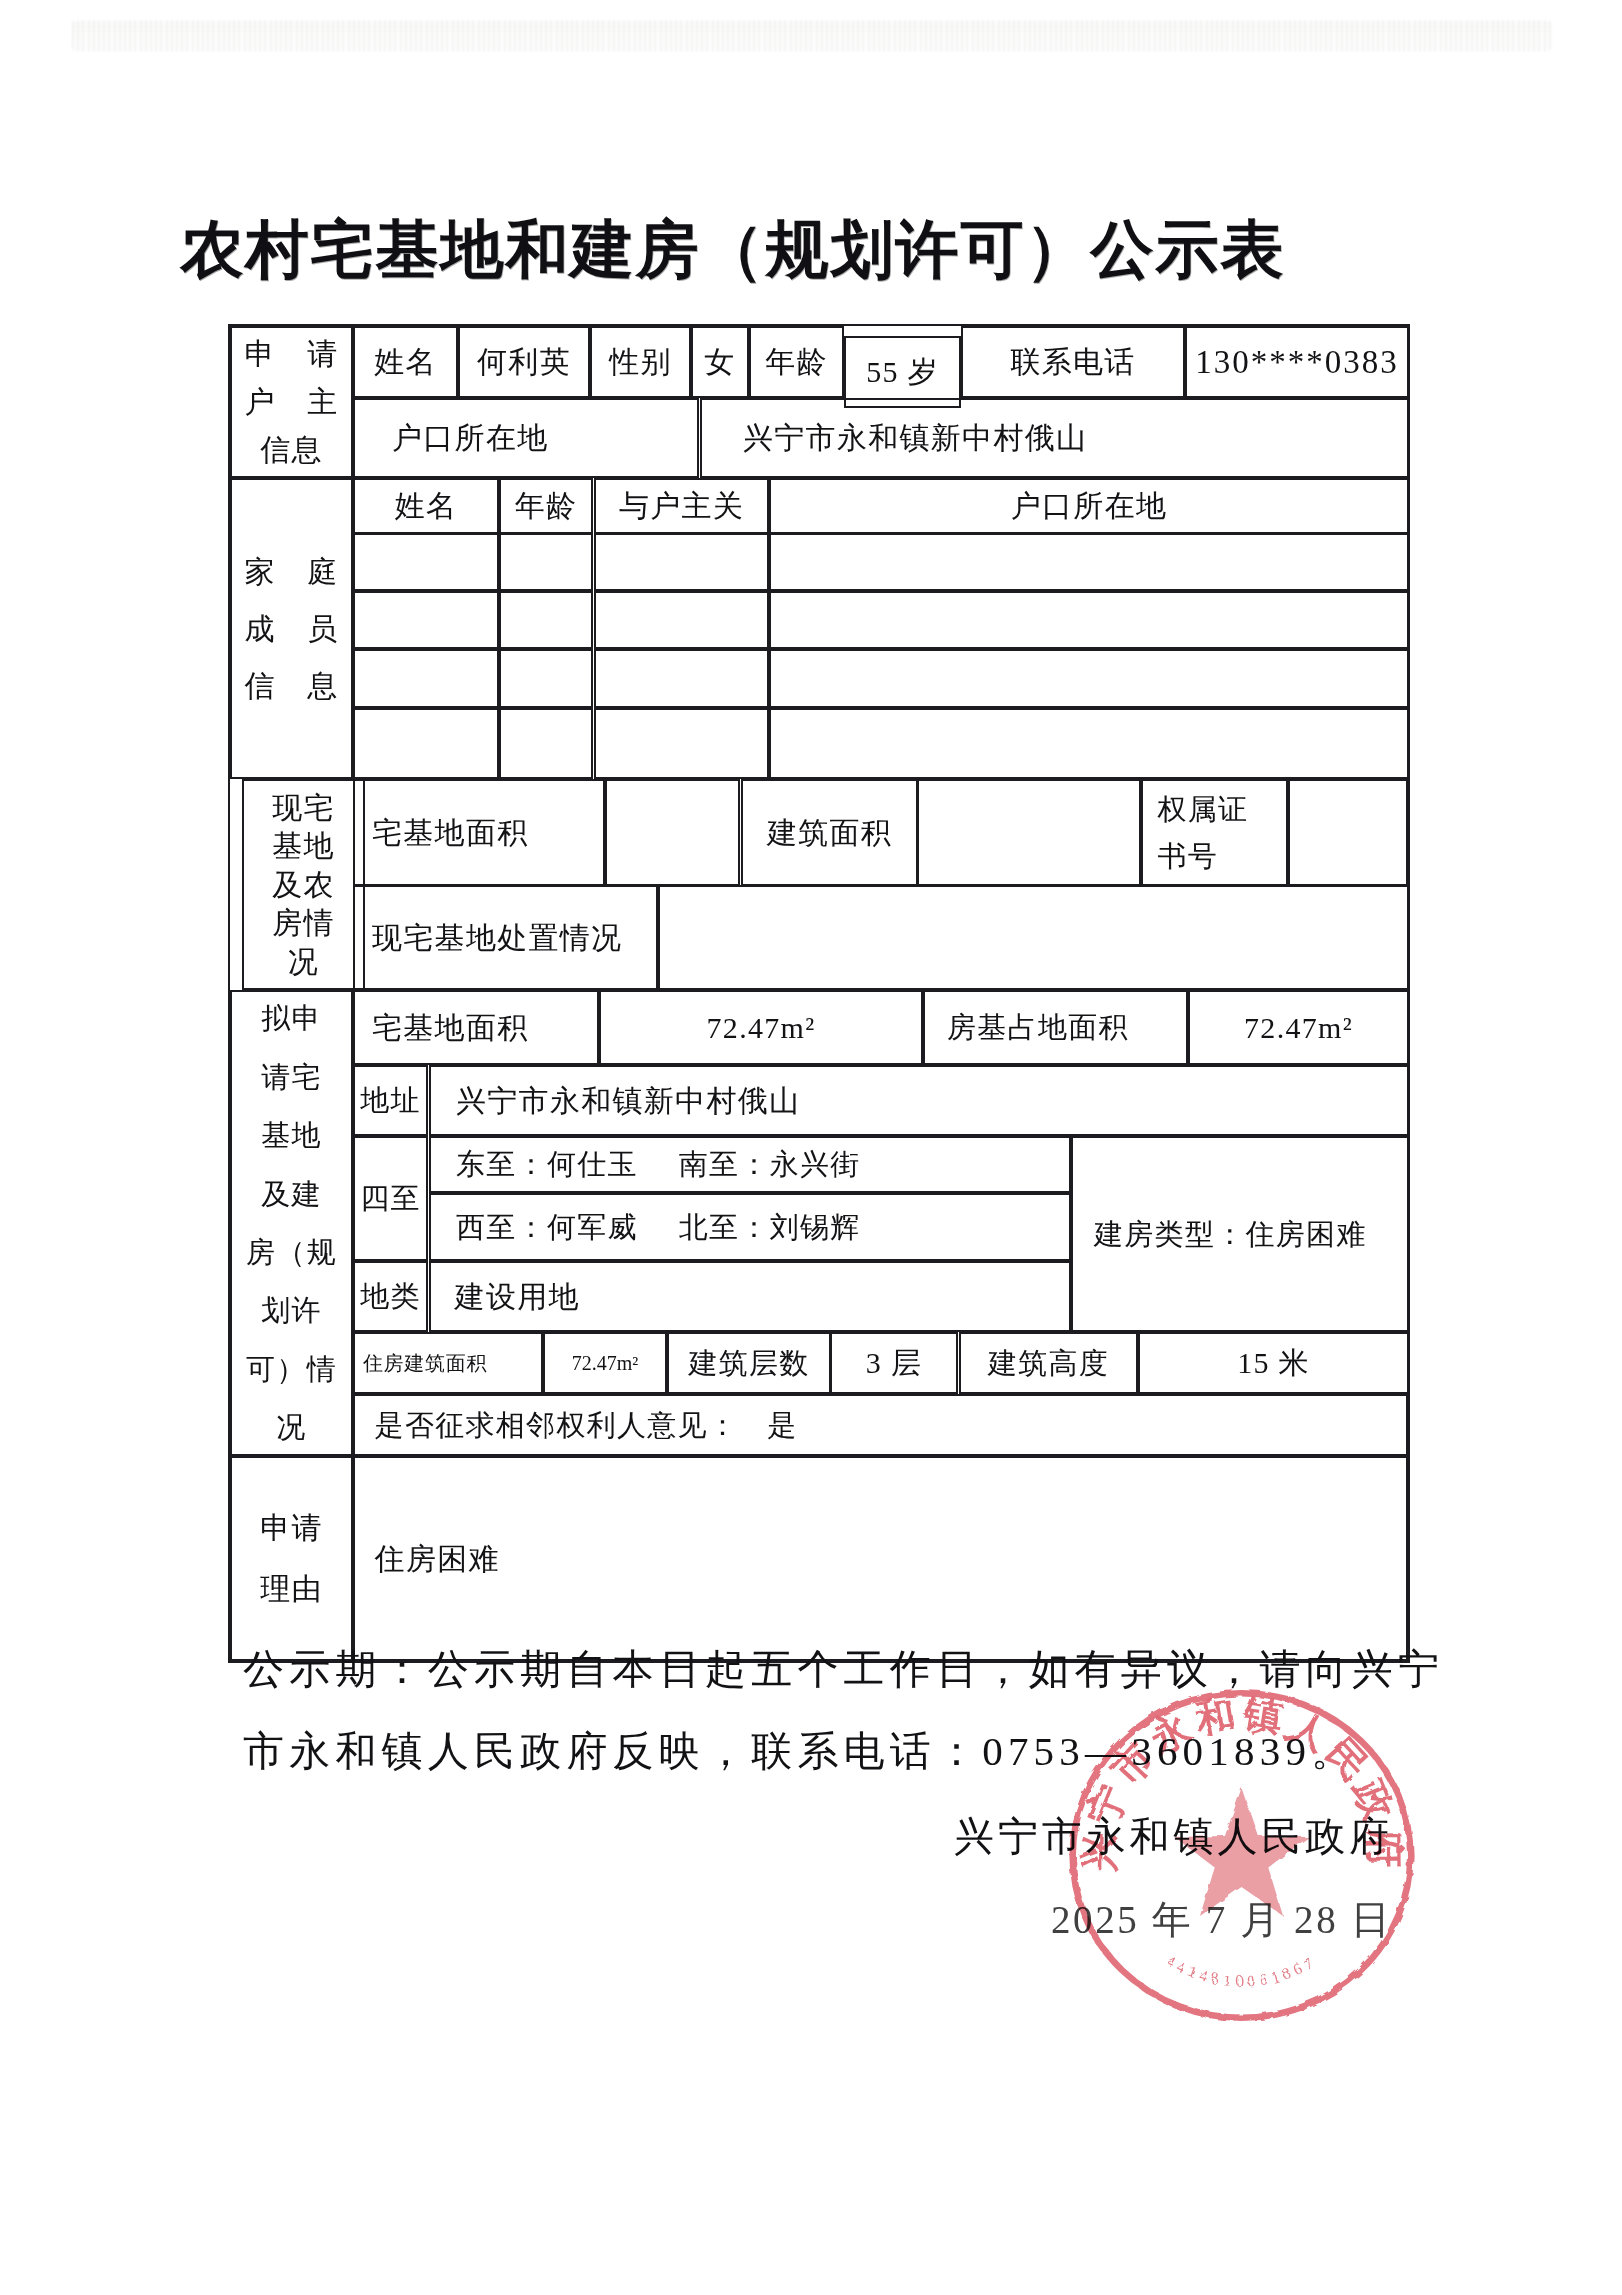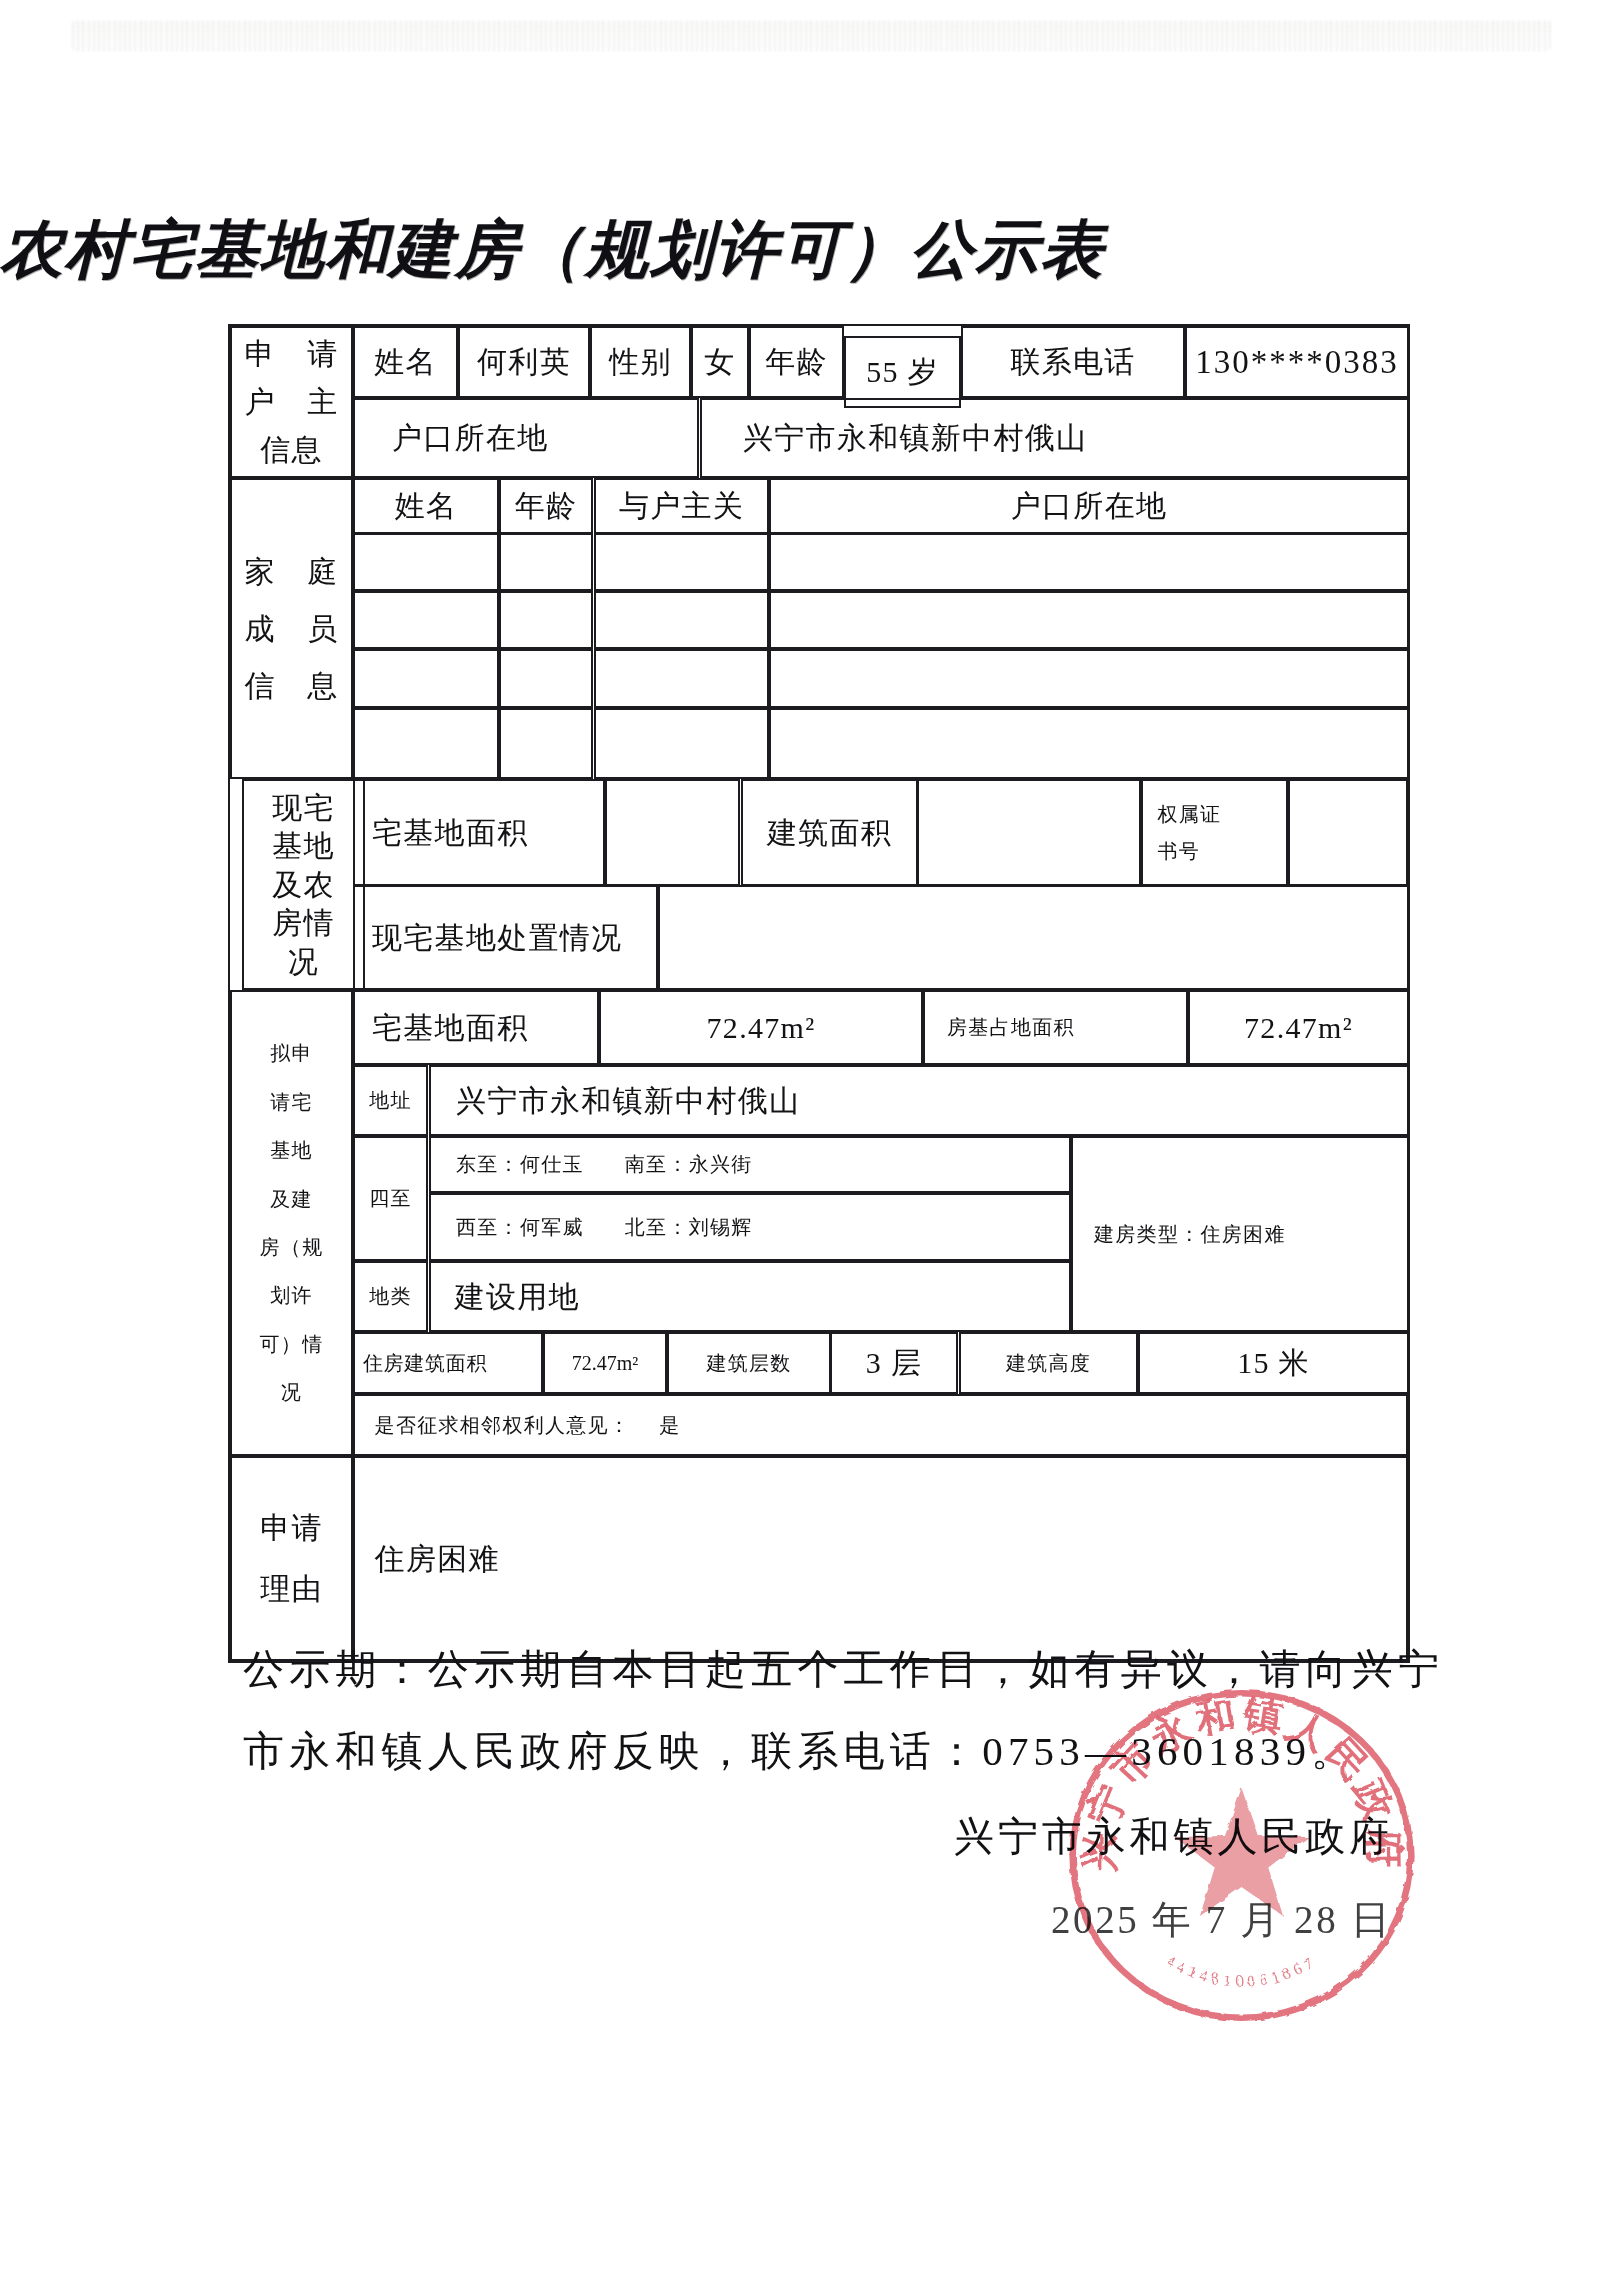--- a/index.html
+++ b/index.html
@@ -9,38 +9,38 @@
     font-family:"Liberation Serif","DejaVu Serif",serif;
     color:#141418;
   }
   .noise{
     position:absolute;left:72px;top:19.6px;width:1479px;height:31px;
     background:repeating-linear-gradient(90deg,rgba(110,100,92,.14) 0 2px,rgba(255,255,255,0) 2px 5.2px),
                repeating-linear-gradient(0deg,rgba(120,110,100,.08) 0 1.3px,rgba(255,255,255,0) 1.3px 3.9px);
     filter:blur(1.3px);opacity:.55;border-radius:3.9px;
   }
   .title{
-    position:absolute;left:0;top:217px;width:1466px;text-align:left;
+    position:absolute;left:0;top:217px;width:1466px;text-align:center;
     font-size:63px;font-weight:700;letter-spacing:2px;line-height:1.05;
-    color:#101014;text-shadow:0.7px 0.7px 0 rgba(0,0,0,.35);font-style:italic;
+    color:#101014;text-shadow:0.7px 0.7px 0 rgba(0,0,0,.35);
   }
   .tableframe{
     position:absolute;left:228px;top:324px;width:1182px;height:1339px;
     box-sizing:border-box;border:2.6px solid #1b1b20;
   }
   .cell{
     position:absolute;box-sizing:border-box;border:2px solid #1b1b20;
     display:flex;align-items:center;justify-content:flex-start;
     font-size:30px;line-height:1.12;letter-spacing:1.3px;color:#131316;
     white-space:nowrap;
   }
   .c{justify-content:center;}
   .vlabel{flex-direction:column;justify-content:center;align-items:center;}
   .pad2{padding-left:17px;}
-  .fs44{font-size:20px;}
+  .fs44{font-size:29px;}
   .fs42{font-size:20px;}
   .certcol{flex-direction:column;align-items:flex-start;justify-content:center;gap:14.4px;padding-left:14.4px;}
   .gapspan{margin-left:41px;}
   .fnote{position:absolute;font-size:41px;letter-spacing:5.2px;color:#121215;line-height:1;}
   .issuer{position:absolute;font-size:40px;letter-spacing:3.9px;color:#121215;line-height:1;}
   .fdate{position:absolute;font-size:39px;letter-spacing:2.6px;color:#404040;line-height:1;}
   .stamp{position:absolute;left:1062px;top:1686px;width:359px;height:339px;
          mix-blend-mode:multiply;opacity:.85;pointer-events:none;}
 </style>
 </head>

